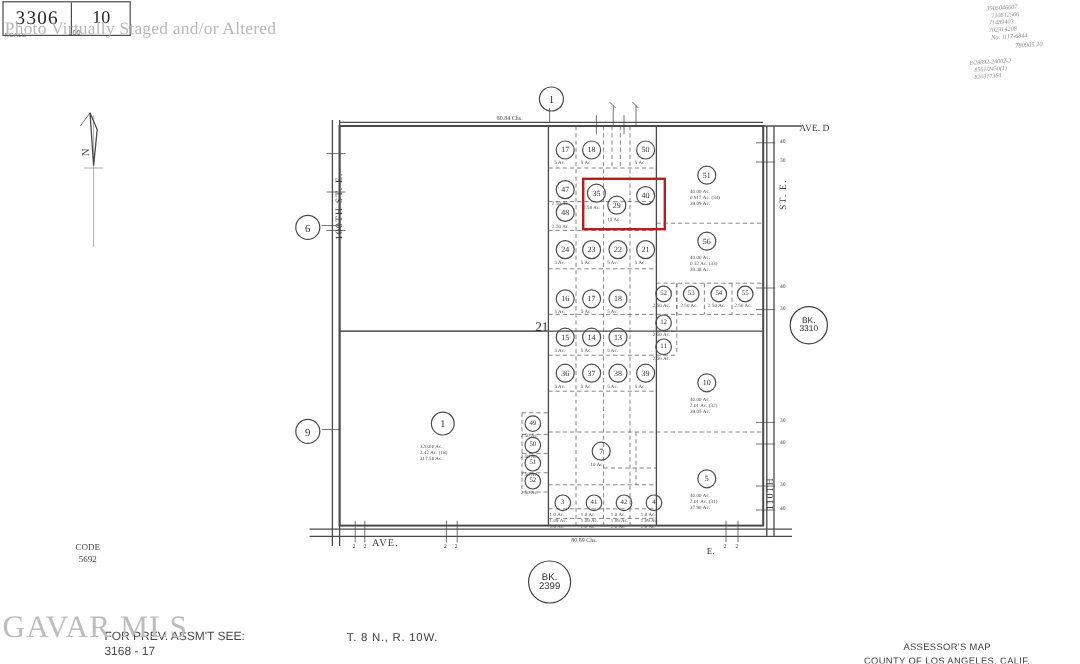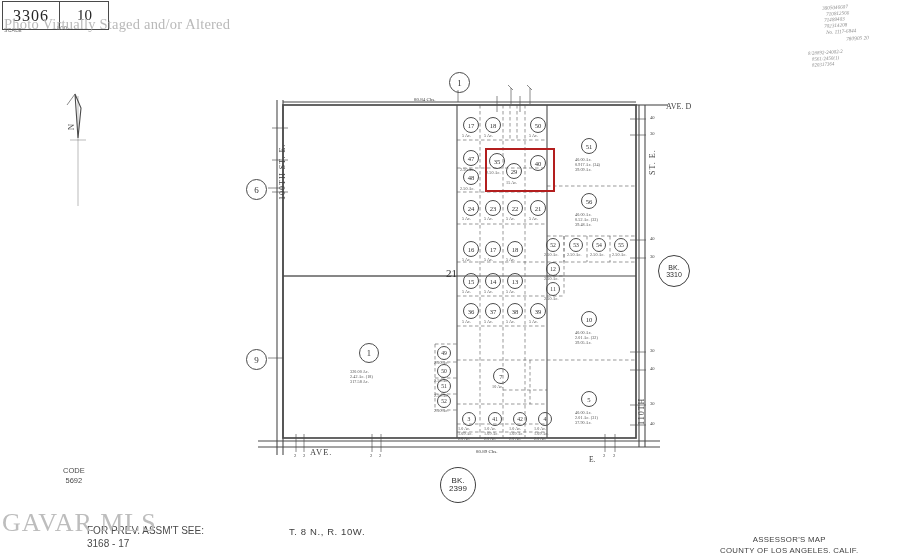--- a/index.html
+++ b/index.html
@@ -73,22 +73,22 @@
       display:flex;align-items:center;justify-content:center;font-size:9px;
       font-family:"Liberation Serif",serif;color:#333;}
 
   
   .redbox{position:absolute;border:2.6px solid #b31e1e;background:transparent;}
 
   
   .vrot{transform:rotate(-90deg);transform-origin:left top;}
 
   
-  .codebox{position:absolute;left:63px;top:466px;font-size:7.5px;color:#4a4a4a;
-      font-family:Liberation Sans, sans-serif;text-align:center;line-height:1.35;}
+  .codebox{position:absolute;left:63px;top:451px;font-size:7.5px;color:#4a4a4a;
+      font-family:Liberation Serif, serif;text-align:center;line-height:1.35;}
   .prevassm{position:absolute;left:57px;top:524px;font-size:10px;color:#4a4a4a;
       font-family:Liberation Sans, sans-serif;line-height:1.3;margin-left:30px;}
   .township{position:absolute;left:289px;top:526px;font-size:9.5px;color:#3d3d3d;
       font-family:"Liberation Sans",sans-serif;letter-spacing:.6px;}
   .assessor{position:absolute;left:720px;top:534px;font-size:7.8px;color:#3d3d3d;
       font-family:"Liberation Sans",sans-serif;text-align:center;line-height:1.45;letter-spacing:.3px;}
   .gavar{position:absolute;left:2px;top:508px;font-size:26px;color:#bdbdbd;
       font-family:"Liberation Serif",serif;letter-spacing:1px;}
 </style>
 </head>

